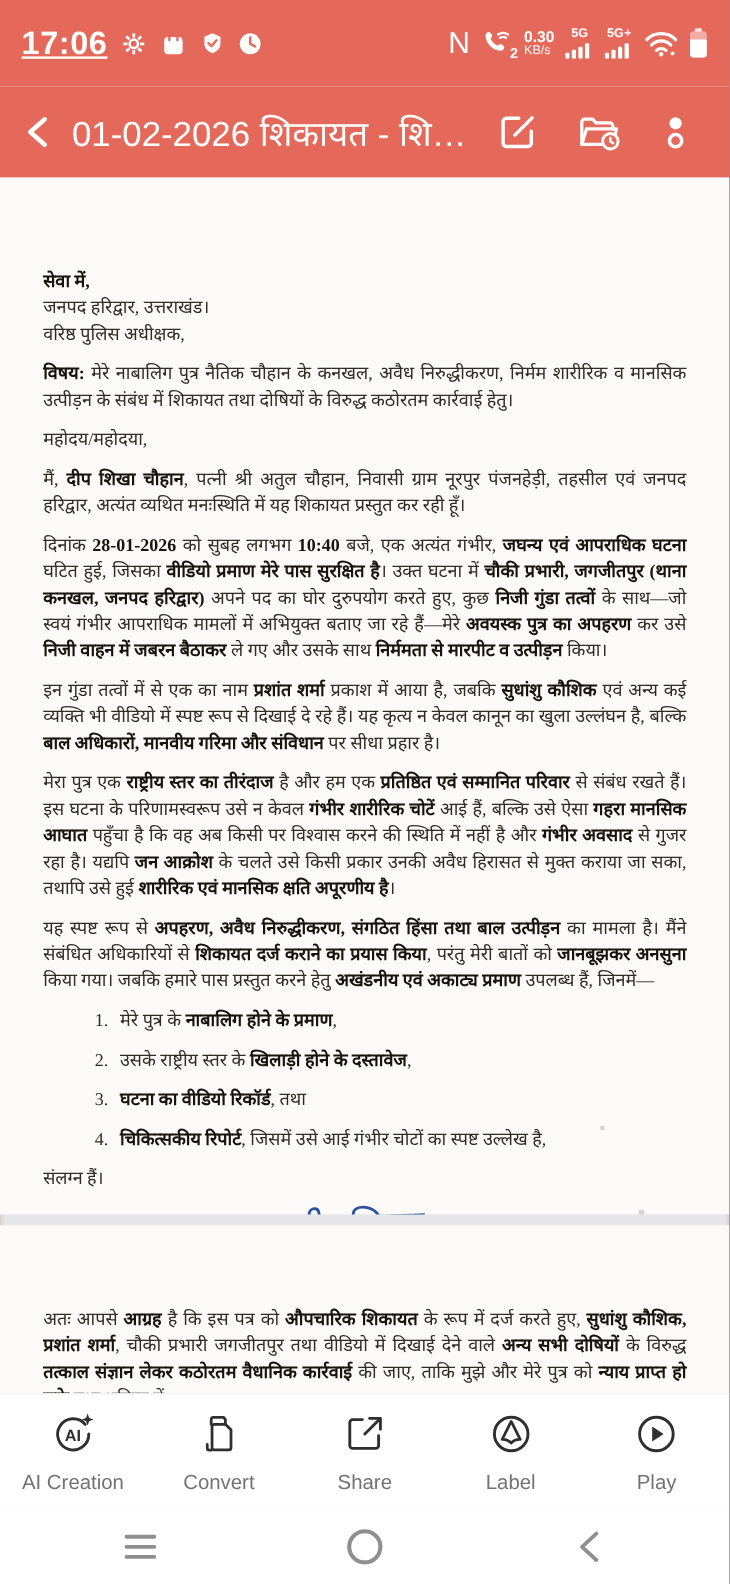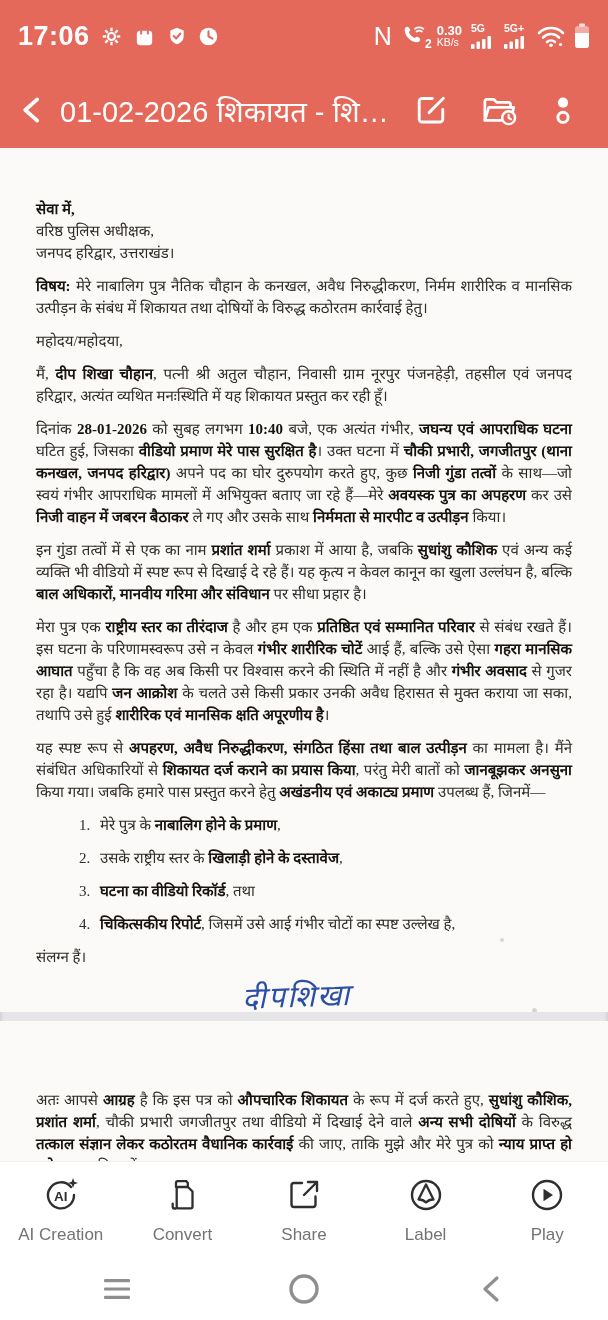--- a/index.html
+++ b/index.html
@@ -2,40 +2,40 @@
 <html><head>
 <meta charset="utf-8">
 <style>
   html,body{margin:0;padding:0;background:#444;}
   .screen{position:relative;width:608px;height:1320px;overflow:hidden;background:#e8e8ea;
           font-family:"Liberation Sans","DejaVu Sans",sans-serif;margin:0 auto;}
   
   .statusbar{position:absolute;top:0;left:0;right:0;height:72px;background:#e5695b;
              display:flex;align-items:center;padding:0 18px;box-sizing:border-box;color:#fff;}
   .sb-left{display:flex;align-items:center;gap:11px;}
-  .sb-time{font-size:27px;font-weight:700;letter-spacing:.5px;}
+  .sb-time{font-size:27px;font-weight:700;letter-spacing:.5px;text-decoration:underline;}
   .sb-right{margin-left:auto;display:flex;align-items:center;gap:9px;}
   .sb-ico{display:flex;align-items:center;justify-content:center;}
   .nfc{font-size:25px;font-weight:400;line-height:1;}
   .speed{display:flex;flex-direction:column;align-items:flex-start;line-height:1;font-weight:700;}
   .speed .v{font-size:13px;} .speed .u{font-size:10.5px;font-weight:400;}
-  .cell{display:flex;flex-direction:column;align-items:flex-start;line-height:1;}
+  .cell{display:flex;flex-direction:column;align-items:center;line-height:1;}
   .cell .g{font-size:10.5px;font-weight:700;margin-bottom:1px;}
   
   .appbar{position:absolute;top:72px;left:0;right:0;height:76px;background:#e5695b;
           display:flex;align-items:center;padding:0 16px;box-sizing:border-box;color:#fff;}
   .ab-back{width:34px;height:34px;margin-right:10px;flex:none;cursor:pointer;}
   .ab-title{font-size:29px;font-weight:400;white-space:nowrap;overflow:hidden;text-overflow:ellipsis;max-width:330px;}
   .ab-actions{margin-left:auto;display:flex;align-items:center;gap:33px;padding-right:10px;}
   .ab-actions .act{width:34px;height:34px;cursor:pointer;}
   
   .docarea{position:absolute;top:148px;left:0;right:0;height:1014px;overflow:hidden;background:#e6e6e8;
            box-shadow:inset 0 3px 4px rgba(90,30,25,.25);}
   .page{background:#fbfaf8;width:100%;box-sizing:border-box;position:relative;}
-  .page1{height:864px;padding:50px 36px 0;overflow:hidden;}
+  .page1{height:864px;padding:76px 36px 0;overflow:hidden;}
   .gapband{height:9px;}
   .page2{height:141px;padding:68px 36px 0;overflow:hidden;}
   .letter{font-family:"Liberation Serif","DejaVu Serif",serif;font-size:15px;line-height:22px;
           color:#2f2b26;text-align:justify;}
   .letter .b{font-weight:700;color:#17130e;}
   .letter p.para{margin:0 0 11px;}
   .letter .addr{margin:0 0 11px;}
   .letter ol.lst{margin:0 0 11px;padding-left:58px;}
   .letter ol.lst li{margin-bottom:11px;padding-left:6px;}
   .sig{margin:14px 0 0 206px;font-size:30px;font-style:italic;color:#2b4fa5;
@@ -179,22 +179,22 @@
           </svg>
       </span>
     </span>
   </div>
 
   <div class="docarea">
     <div class="page page1 letter">
       <div>
           <div class="addr">
             <div><span class="b">सेवा में,</span></div>
+            <div><span>जनपद हरिद्वार, उत्तराखंड।</span></div>
             <div><span>वरिष्ठ पुलिस अधीक्षक,</span></div>
-            <div><span>जनपद हरिद्वार, उत्तराखंड।</span></div>
           </div>
           <p class="para"><span class="b">विषय: </span><span>मेरे नाबालिग पुत्र नैतिक चौहान के कनखल, अवैध निरुद्धीकरण, निर्मम शारीरिक व मानसिक उत्पीड़न के संबंध में शिकायत तथा दोषियों के विरुद्ध कठोरतम कार्रवाई हेतु।</span></p>
           <p class="para"><span>महोदय/महोदया,</span></p>
           <p class="para"><span>मैं, </span><span class="b">दीप शिखा चौहान</span><span>, पत्नी श्री अतुल चौहान, निवासी ग्राम नूरपुर पंजनहेड़ी, तहसील एवं जनपद हरिद्वार, अत्यंत व्यथित मनःस्थिति में यह शिकायत प्रस्तुत कर रही हूँ।</span></p>
           <p class="para"><span>दिनांक </span><span class="b">28-01-2026</span><span> को सुबह लगभग </span><span class="b">10:40</span><span> बजे, एक अत्यंत गंभीर, </span><span class="b">जघन्य एवं आपराधिक घटना</span><span> घटित हुई, जिसका </span><span class="b">वीडियो प्रमाण मेरे पास सुरक्षित है</span><span>। उक्त घटना में </span><span class="b">चौकी प्रभारी, जगजीतपुर (थाना कनखल, जनपद हरिद्वार)</span><span> अपने पद का घोर दुरुपयोग करते हुए, कुछ </span><span class="b">निजी गुंडा तत्वों</span><span> के साथ—जो स्वयं गंभीर आपराधिक मामलों में अभियुक्त बताए जा रहे हैं—मेरे </span><span class="b">अवयस्क पुत्र का अपहरण</span><span> कर उसे </span><span class="b">निजी वाहन में जबरन बैठाकर</span><span> ले गए और उसके साथ </span><span class="b">निर्ममता से मारपीट व उत्पीड़न</span><span> किया।</span></p>
           <p class="para"><span>इन गुंडा तत्वों में से एक का नाम </span><span class="b">प्रशांत शर्मा</span><span> प्रकाश में आया है, जबकि </span><span class="b">सुधांशु कौशिक</span><span> एवं अन्य कई व्यक्ति भी वीडियो में स्पष्ट रूप से दिखाई दे रहे हैं। यह कृत्य न केवल कानून का खुला उल्लंघन है, बल्कि </span><span class="b">बाल अधिकारों, मानवीय गरिमा और संविधान</span><span> पर सीधा प्रहार है।</span></p>
           <p class="para"><span>मेरा पुत्र एक </span><span class="b">राष्ट्रीय स्तर का तीरंदाज</span><span> है और हम एक </span><span class="b">प्रतिष्ठित एवं सम्मानित परिवार</span><span> से संबंध रखते हैं। इस घटना के परिणामस्वरूप उसे न केवल </span><span class="b">गंभीर शारीरिक चोटें</span><span> आई हैं, बल्कि उसे ऐसा </span><span class="b">गहरा मानसिक आघात</span><span> पहुँचा है कि वह अब किसी पर विश्वास करने की स्थिति में नहीं है और </span><span class="b">गंभीर अवसाद</span><span> से गुजर रहा है। यद्यपि </span><span class="b">जन आक्रोश</span><span> के चलते उसे किसी प्रकार उनकी अवैध हिरासत से मुक्त कराया जा सका, तथापि उसे हुई </span><span class="b">शारीरिक एवं मानसिक क्षति अपूरणीय है</span><span>।</span></p>
           <p class="para"><span>यह स्पष्ट रूप से </span><span class="b">अपहरण, अवैध निरुद्धीकरण, संगठित हिंसा तथा बाल उत्पीड़न</span><span> का मामला है। मैंने संबंधित अधिकारियों से </span><span class="b">शिकायत दर्ज कराने का प्रयास किया</span><span>, परंतु मेरी बातों को </span><span class="b">जानबूझकर अनसुना</span><span> किया गया। जबकि हमारे पास प्रस्तुत करने हेतु </span><span class="b">अखंडनीय एवं अकाट्य प्रमाण</span><span> उपलब्ध हैं, जिनमें—</span></p>
           <ol class="lst">
             <li><span>मेरे पुत्र के </span><span class="b">नाबालिग होने के प्रमाण</span><span>,</span></li>

